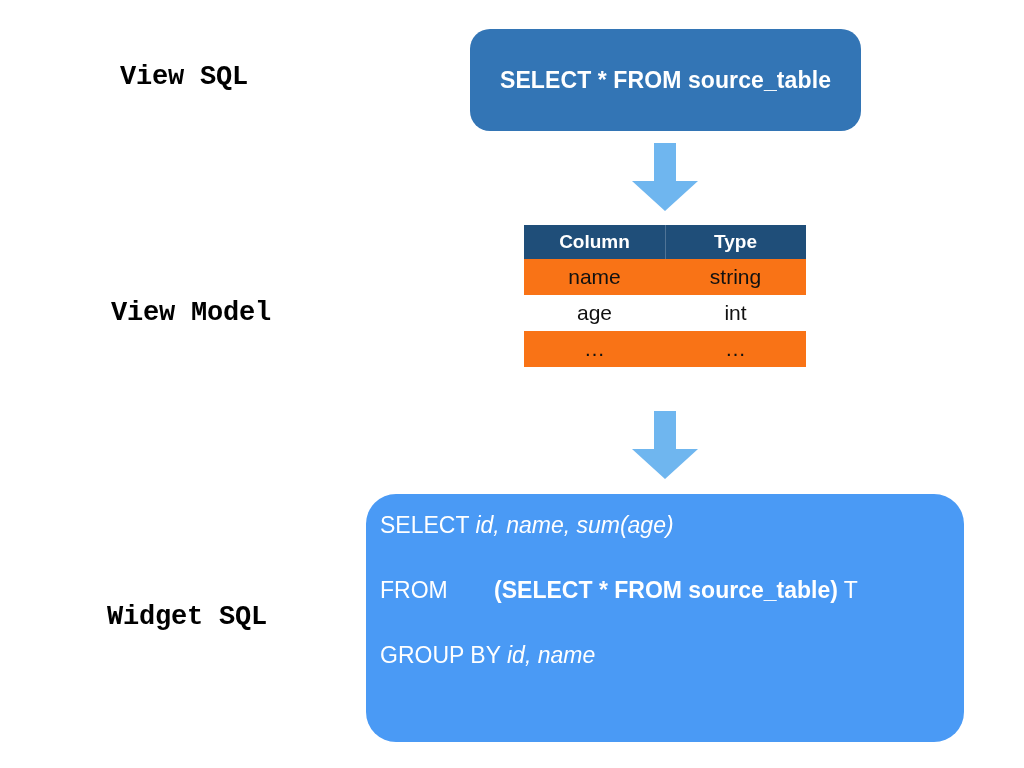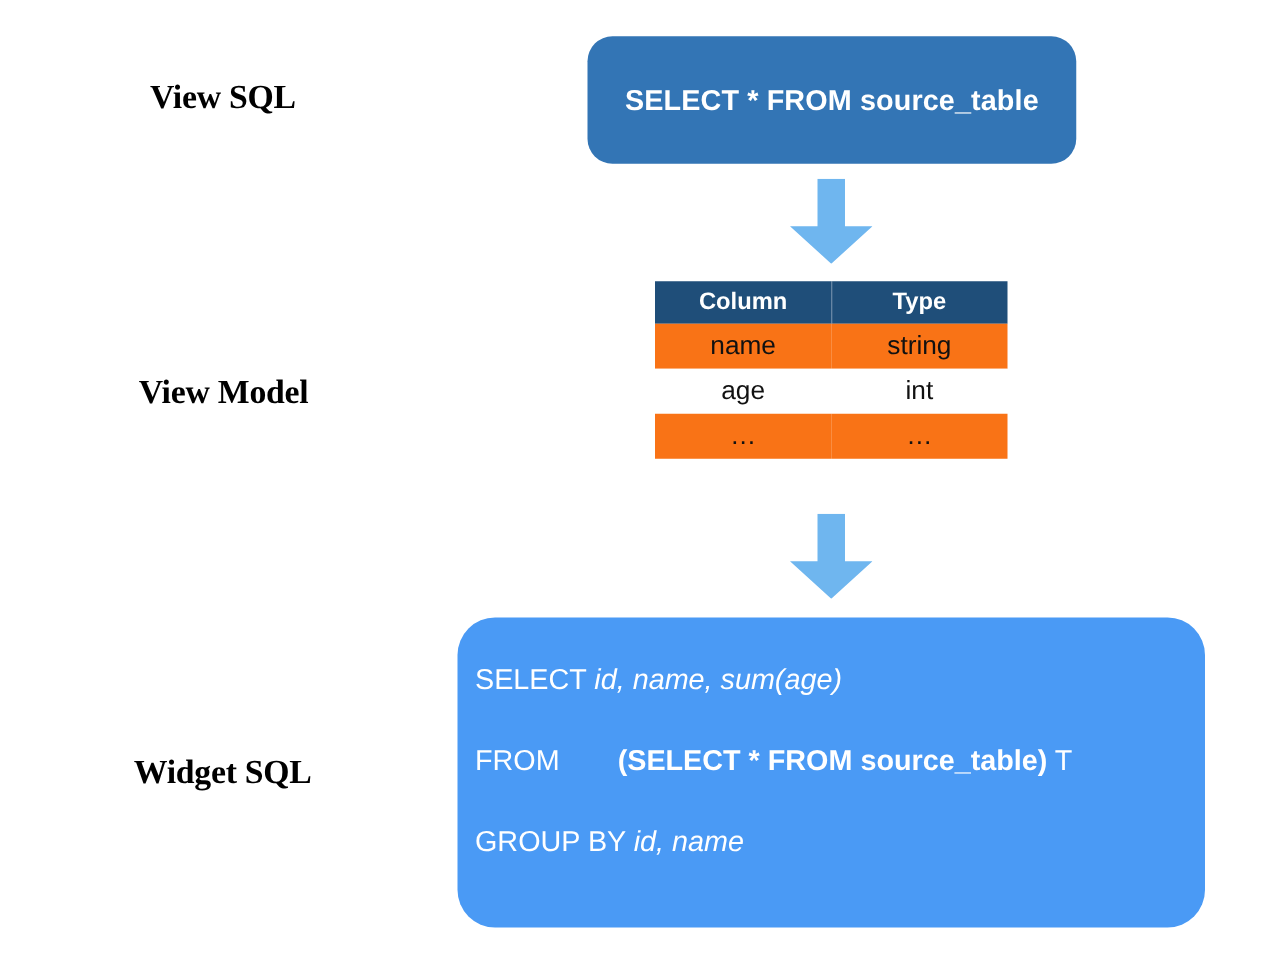--- a/index.html
+++ b/index.html
@@ -17,21 +17,21 @@
   #canvas {
     position: relative;
     width: 1024px;
     height: 768px;
     background: #ffffff;
   }
 
   
   .row-label {
     position: absolute;
-    font-family: Liberation Serif, serif;
+    font-family: Liberation Mono, monospace;
     font-weight: bold;
     font-size: 27px;
     color: #000000;
     letter-spacing: -0.2px;
     white-space: nowrap;
     text-align: left;
   }
   #label-view-sql   { left: 120px; top: 62px; }
   #label-view-model { left: 111px; top: 298px; }
   #label-widget-sql { left: 107px; top: 602px; }
@@ -107,21 +107,21 @@
   
   #widget-sql-box {
     position: absolute;
     left: 366px;
     top: 494px;
     width: 598px;
     height: 248px;
     background: #4a9af5;
     border-radius: 30px;
     box-sizing: border-box;
-    padding: 38px 0 0 14px;
+    padding: 20px 0 0 14px;
   }
   .sql-line {
     font-family: "Liberation Sans", sans-serif;
     font-size: 23px;
     color: #ffffff;
     line-height: 1;
     white-space: nowrap;
     margin-bottom: 42px;
   }
   .sql-line:last-child { margin-bottom: 0; }

